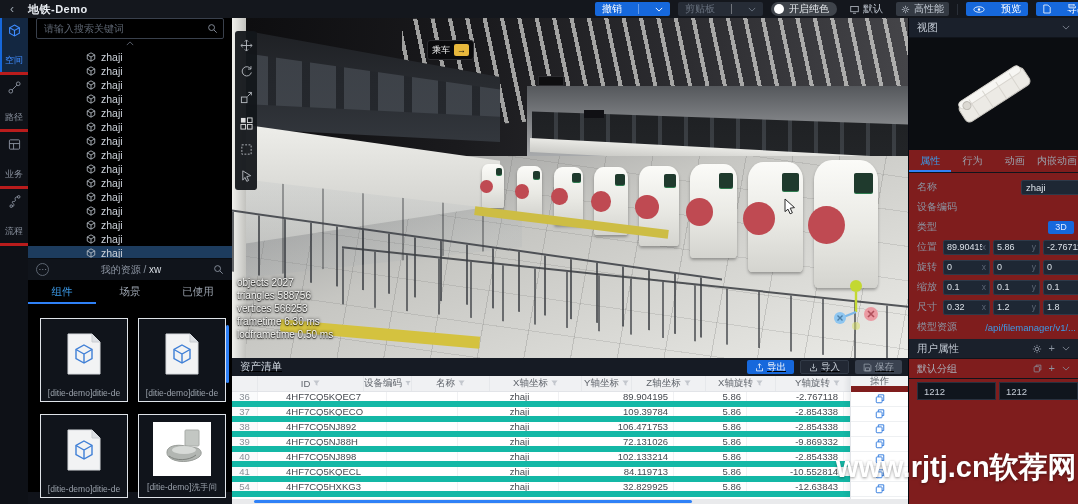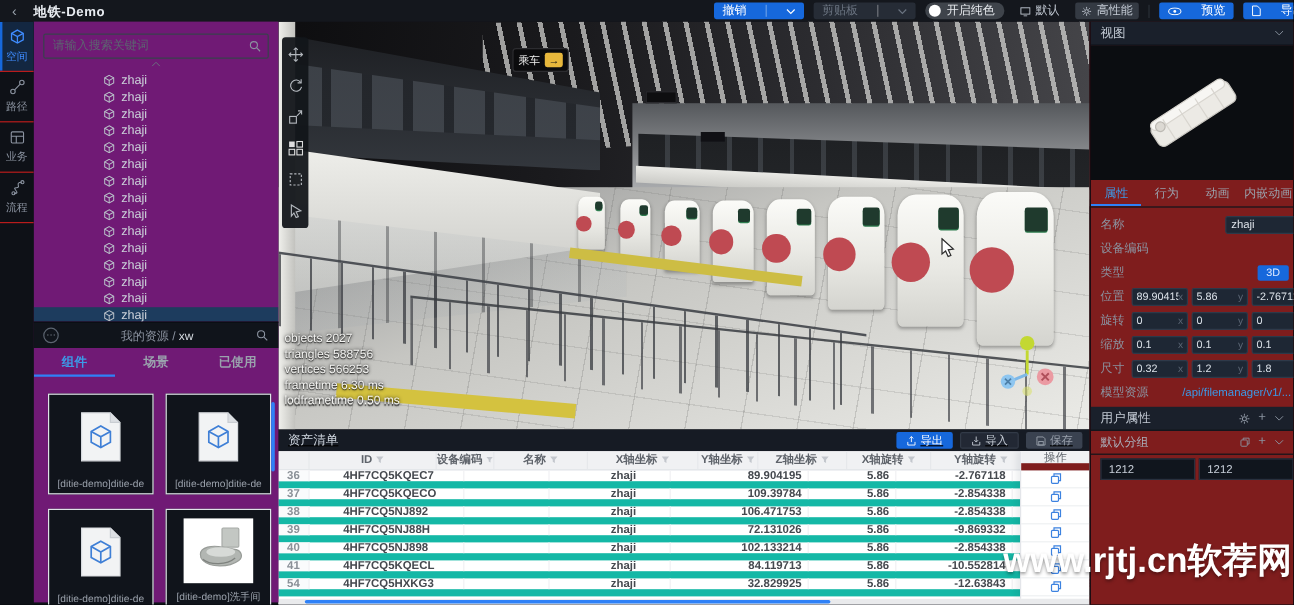--- a/index.html
+++ b/index.html
@@ -23,45 +23,45 @@
   .toggle { display:flex; align-items:center; gap:5px; height:14px; padding:0 8px 0 3px; border-radius:8px;
             background:#3f444b; color:#e6e9ed; font-size:10px; cursor:pointer; }
   .toggle .dot { width:10px; height:10px; border-radius:50%; background:#fff; }
   .chip { display:flex; align-items:center; gap:4px; font-size:10px; color:#c3cad4; cursor:pointer; height:14px; padding:0 5px; }
   .chip.boxed { background:#343a43; border-radius:2px; }
   .vdiv { width:1px; height:11px; background:#2a2f38; }
   .btn.cutoff { margin-right:-16px; }
 
   
   .rail { position:absolute; left:0; top:18px; width:28px; height:486px; background:#0e1117; z-index:30; }
-  .rail-item { width:28px; padding:6px 0 5px; display:flex; flex-direction:column; align-items:center; gap:3px;
-               color:#8b93a0; font-size:10px; cursor:pointer; border-bottom:1px solid #b91c1c; }
+  .rail-item { width:28px; padding:6px 0 5px; display:flex; flex-direction:column; align-items:center; gap:16px;
+               color:#8b93a0; font-size:10px; cursor:pointer; border-bottom:3px solid #b91c1c; }
   .rail-item span { transform:scale(.9); }
   .rail-item.active { background:#132741; color:#3f8cff; box-shadow:inset 2px 0 0 #1668dc; }
   .rail-item svg { stroke:currentColor; }
 
   
-  .leftpanel { position:absolute; left:28px; top:16px; width:204px; height:486px; background:#701a75; z-index:20; }
+  .leftpanel { position:absolute; left:28px; top:6px; width:204px; height:486px; background:#000000; z-index:20; }
   .searchrow { position:relative; margin:12px 8px 0; }
   .searchrow input { width:100%; height:21px; background:transparent; border:1px solid #39404c; border-radius:2px;
                      color:#cdd3db; font-size:10px; padding:0 22px 0 7px; font-family:inherit; outline:none; }
   .searchrow input::placeholder { color:#5c6470; }
   .searchrow .sicon { position:absolute; right:6px; top:5px; }
   .scrollup { display:flex; justify-content:center; margin-top:2px; height:8px; }
   .tree { height:208px; overflow:hidden; margin-top:1px; }
   .tree-item { display:flex; align-items:center; gap:5px; height:14px; padding-left:58px; cursor:pointer; }
   .tree-item span { color:#ccd2da; font-size:10.5px; }
   .tree-item.selected { background:#1d3c5e; }
   .res-head { height:22px; background:#10141b; display:flex; align-items:center; padding:0 8px; gap:6px;
               border-top:1px solid #0b0e13; }
   .res-head .crumb { flex:1; text-align:center; font-size:10px; color:#8b93a0; }
   .res-head .crumb .cur { color:#d7dce2; }
   .circle-icon { width:13px; height:13px; border:1px solid #5c6470; border-radius:50%; color:#8b93a0;
                  font-size:8px; line-height:11px; text-align:center; cursor:pointer; }
-  .lp-tabs { display:flex; height:24px; align-items:flex-start;font-weight:bold; }
+  .lp-tabs { display:flex; height:24px; align-items:flex-start; }
   .lp-tab { flex:1; text-align:center; font-size:10.5px; color:#9aa2ad; cursor:pointer; height:100%;
             display:flex; align-items:center; justify-content:center; }
   .lp-tab.active { color:#3c9ae8; box-shadow:inset 0 -2px 0 #2f81f7; }
   .assets { display:grid; grid-template-columns:88px 88px; gap:12px 10px; padding:14px 0 0 12px; }
   .asset-card { width:88px; height:84px; background:#10141b; border:1px solid #dfe3e8; display:flex;
                 flex-direction:column; align-items:center; justify-content:flex-end; padding-bottom:3px; cursor:pointer; }
   .asset-card .thumb { flex:1; display:flex; align-items:center; justify-content:center; width:100%; }
   .asset-card .alabel { font-size:8.5px; color:#9aa1ab; max-width:84px; overflow:hidden; white-space:nowrap; }
   .asset-card .modelimg { width:58px; height:54px; background:#fff; display:flex; align-items:center; justify-content:center; }
   .lp-scrollbar { position:absolute; right:3px; top:319px; width:3px; height:58px; background:#2f81f7; border-radius:2px; }
@@ -130,21 +130,21 @@
 
   
   .tablewrap { position:absolute; left:232px; top:358px; width:676px; height:146px; background:#161b24; z-index:15; }
   .table-titlebar { height:18px; display:flex; align-items:center; padding:0 6px 0 8px;text-decoration:underline; }
   .table-title { color:#cfd6df; font-size:10.5px; }
   .tb-btns { margin-left:auto; display:flex; gap:6px; }
   .btn.sm { height:14px; font-size:9.5px; padding:0 8px; gap:3px; }
   .btn.darkb { background:#222834; border:1px solid #323a47; color:#c6cdd6; }
   .btn.grayb { background:#3a4250; color:#98a0ab; }
   .table { position:relative; height:128px; background:#fff; overflow:hidden; }
-  .t-grid { display:grid; grid-template-columns:26px 106px 48px 78px 92px 50px 74px 70px 84px 60px 40px;font-weight:bold; }
+  .t-grid { display:grid; grid-template-columns:26px 106px 48px 78px 92px 50px 74px 70px 84px 60px 40px; }
   .t-head { height:16px; background:#f0f1f3; border-bottom:1px solid #e2e4e8; }
   .th { display:flex; align-items:center; justify-content:center; gap:3px; font-size:9.5px; color:#5f646b;
         border-right:1px solid #e6e8eb; overflow:hidden; white-space:nowrap; cursor:pointer; }
   .t-row { height:15px; border-bottom:6px solid #14b8a6;gap:23px; }
   .td { font-size:9.5px; color:#45494f; display:flex; align-items:center; border-right:1px solid #f0f1f3;
         overflow:hidden; white-space:nowrap; padding:0 5px; }
   .td.num { background:#fafbfc; color:#8a9097; justify-content:center; padding:0; }
   .td.a-l { justify-content:flex-start; }
   .td.a-c { justify-content:center; }
   .td.a-r { justify-content:flex-end; }

